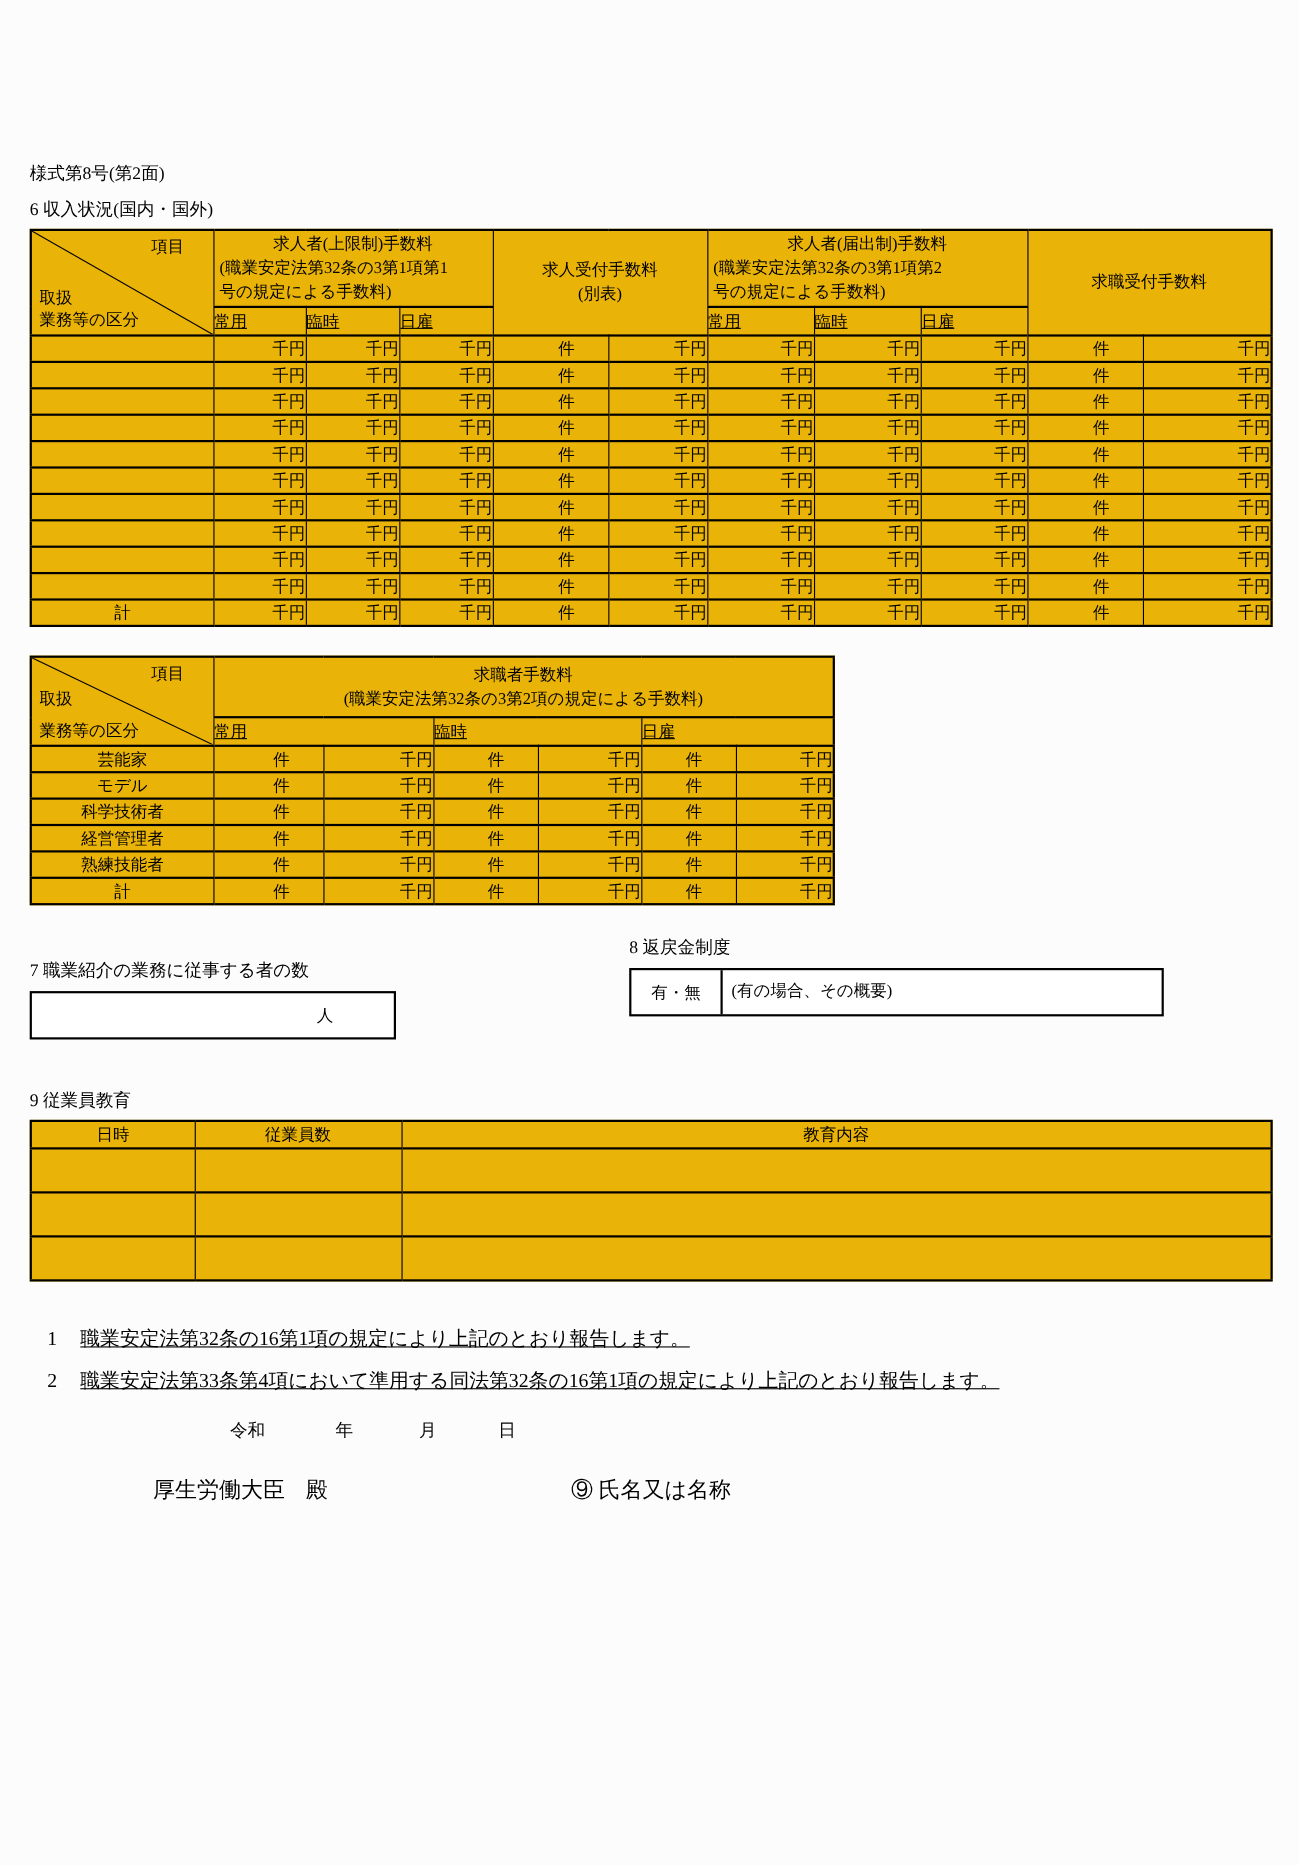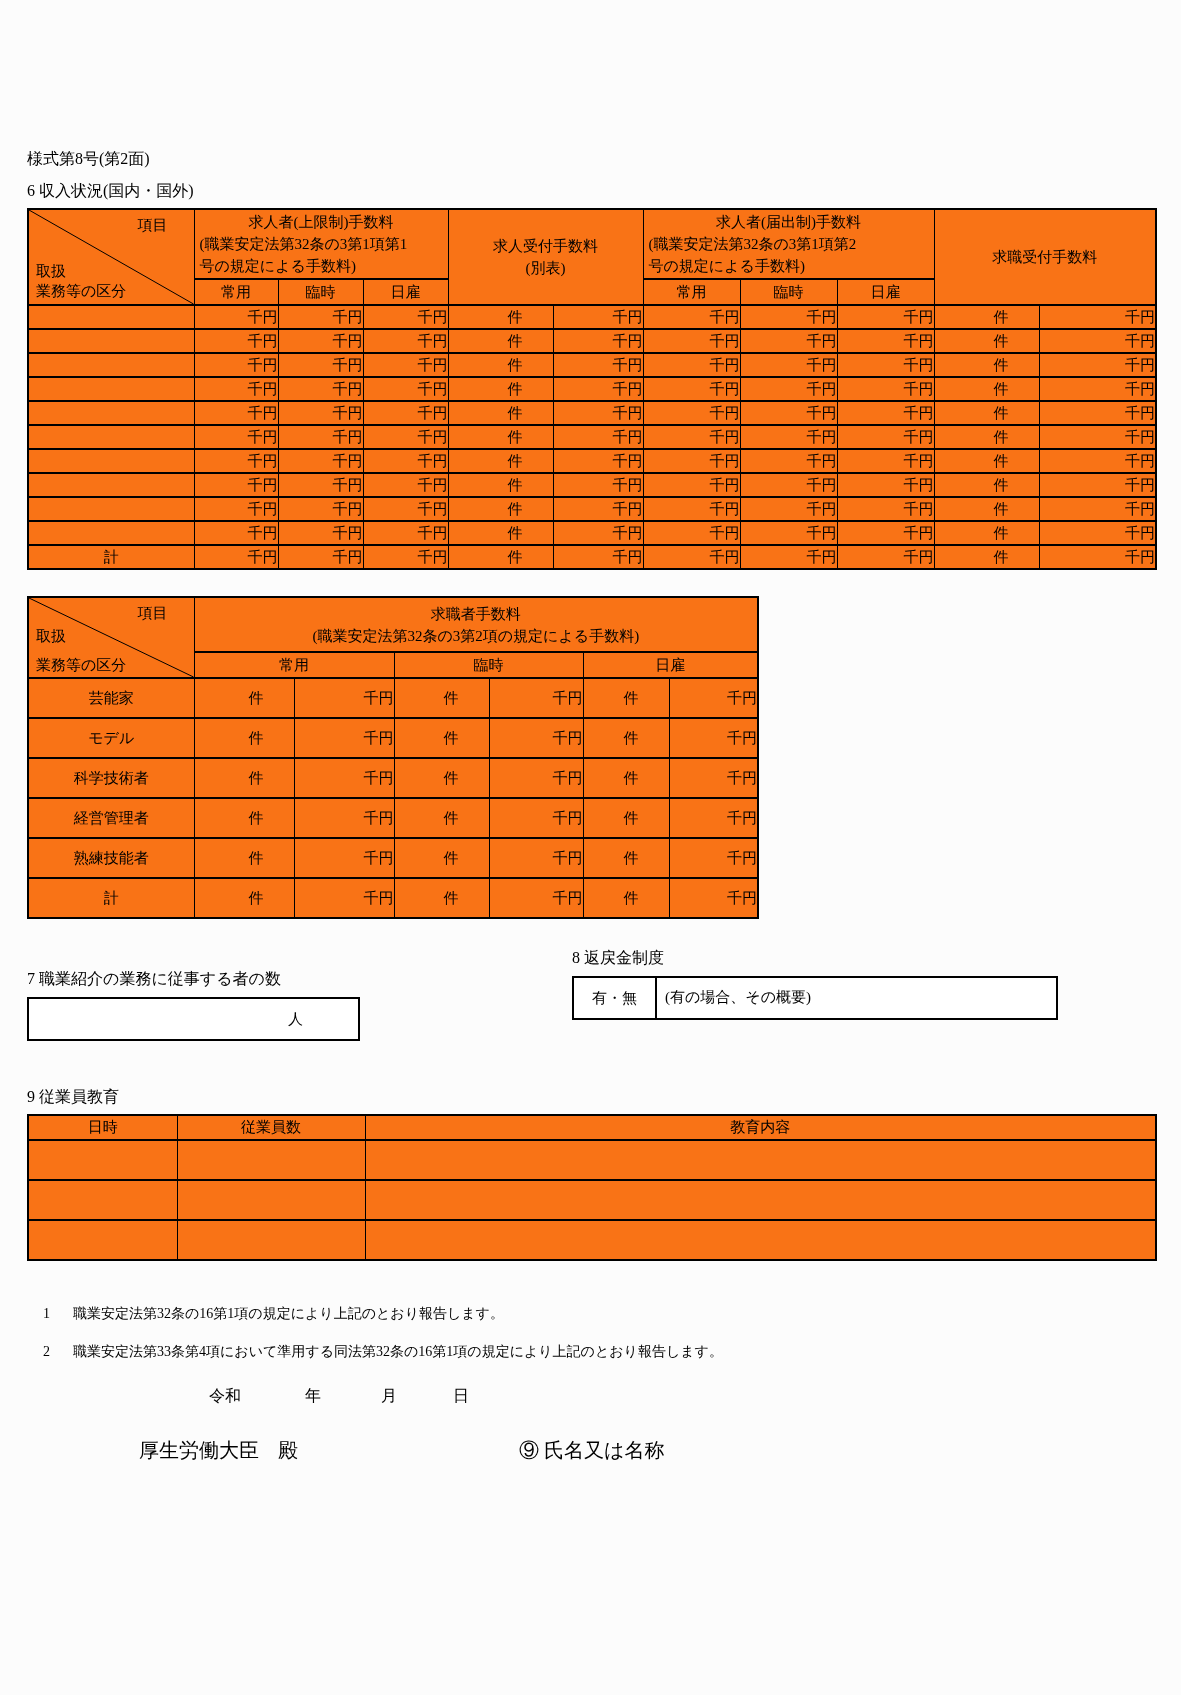--- a/index.html
+++ b/index.html
@@ -11,49 +11,49 @@
     position:relative; overflow:hidden;
   }
   .page { padding:148px 26px 0 27px; }
 
   .ttl { font-size:16px; line-height:22px; }
   .ttl2 { font-size:16px; line-height:20px; margin-top:11px; }
   .sec-h { font-size:16px; line-height:20px; }
 
   table.frm {
     border-collapse:collapse; table-layout:fixed;
-    border:2px solid #000; background:#f97316;
+    border:2px solid #000; background:#eab308;
   }
   .frm td, .frm th {
     border:1px solid #000; border-top-width:2px; border-bottom-width:2px;
     padding:0; font-weight:normal; overflow:hidden; font-size:15px;
   }
   .t1 { width:1128px; margin-top:7px; }
   .t1 thead tr.h1 { height:70px; }
   .t1 thead tr.h2 { height:26px; }
   .t1 tbody tr { height:24px; }
 
   .t2 { width:730px; margin-top:26px; }
   .t2 thead tr.h1 { height:55px; }
   .t2 thead tr.h2 { height:26px; }
-  .t2 tbody tr { height:40px; }
+  .t2 tbody tr { height:24px; }
 
   .corner { position:relative; }
   .corner .diag { position:absolute; left:0; top:0; width:100%; height:100%; display:block; }
   .corner span { position:absolute; white-space:nowrap; line-height:19px; }
   .corner .ci { top:6px; right:26px; }
   .corner .ch { top:52px; left:7px; }
   .corner .cc { bottom:3px; left:7px; }
   .t2 .corner .ch { top:29px; }
   .t2 .corner .cc { bottom:2px; }
 
   .gh { text-align:center; line-height:22px; vertical-align:middle; }
   .gh .gs { text-align:left; padding-left:5px; }
   .gh .gs span { display:block; }
-  .h2 th { text-align:center; }
+  .h2 th { text-align:left;text-decoration:underline; }
 
   .u { text-align:right; padding-right:11px; }
   .u.ken { padding-right:30px; }
   .cat { text-align:center; }
 
   .b-dt { border-top:3px double #000; }
   .b-db { border-bottom:3px double #000; }
   .b-dl { border-left:3px double #000; }
   .b-dr { border-right:3px double #000; }
 
@@ -68,21 +68,21 @@
   .yesno { width:81px; border-right:2px solid #000; display:flex; align-items:center; justify-content:center; }
   .note { flex:1; padding:9px 8px; line-height:20px; }
 
   .sec9 { margin-top:46px; }
   .t9 { width:1128px; margin-top:7px; }
   .t9 thead tr { height:25px; }
   .t9 tbody tr { height:40px; }
   .t9 th { text-align:center; }
 
   .decls { margin-top:42px; margin-left:16px; }
-  .decl { line-height:21px; margin-bottom:17px; font-size:14px; }
+  .decl { line-height:21px; margin-bottom:17px; font-size:18px;text-decoration:underline; }
   .decl .no { display:inline-block; width:30px; }
 
   .dateline { margin-top:24px; margin-left:182px; font-size:16px; }
   .dateline .gap { margin-left:60px; }
   .dateline .gap2 { margin-left:56px; }
   .dateline .gap3 { margin-left:52px; }
 
   .sig { margin-top:30px; font-size:20px; }
   .sig .recipient { margin-left:112px; }
   .sig .dono { margin-left:14px; }

